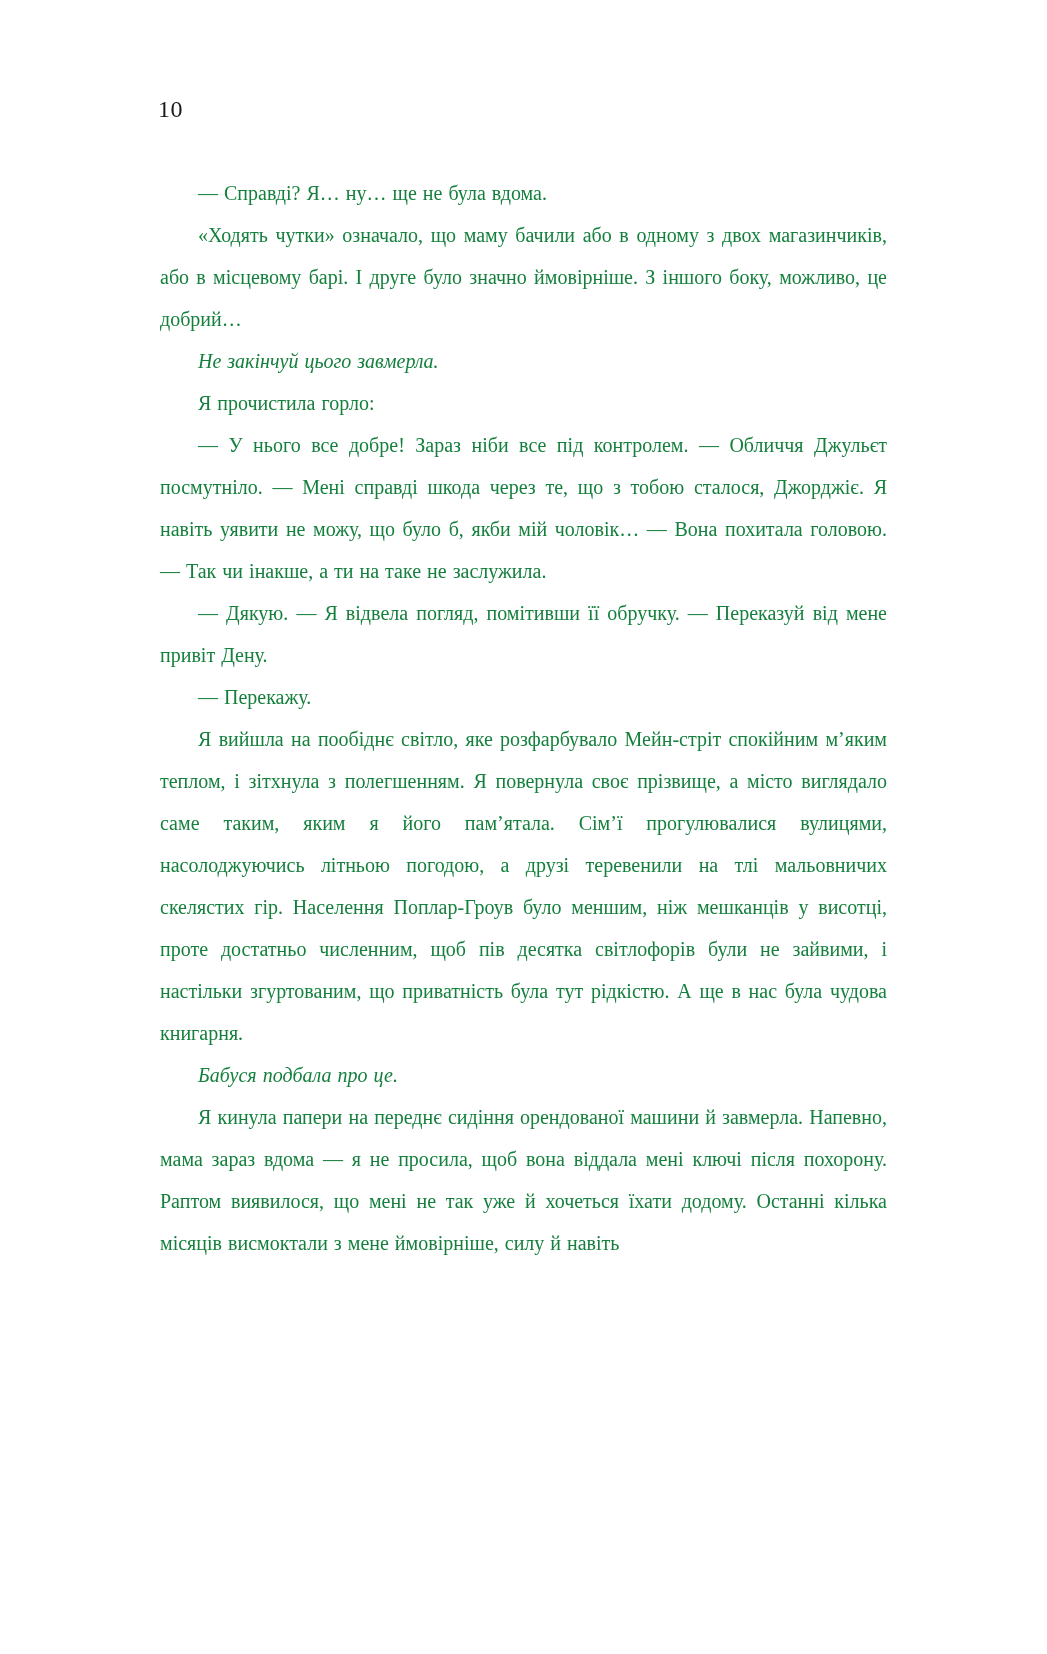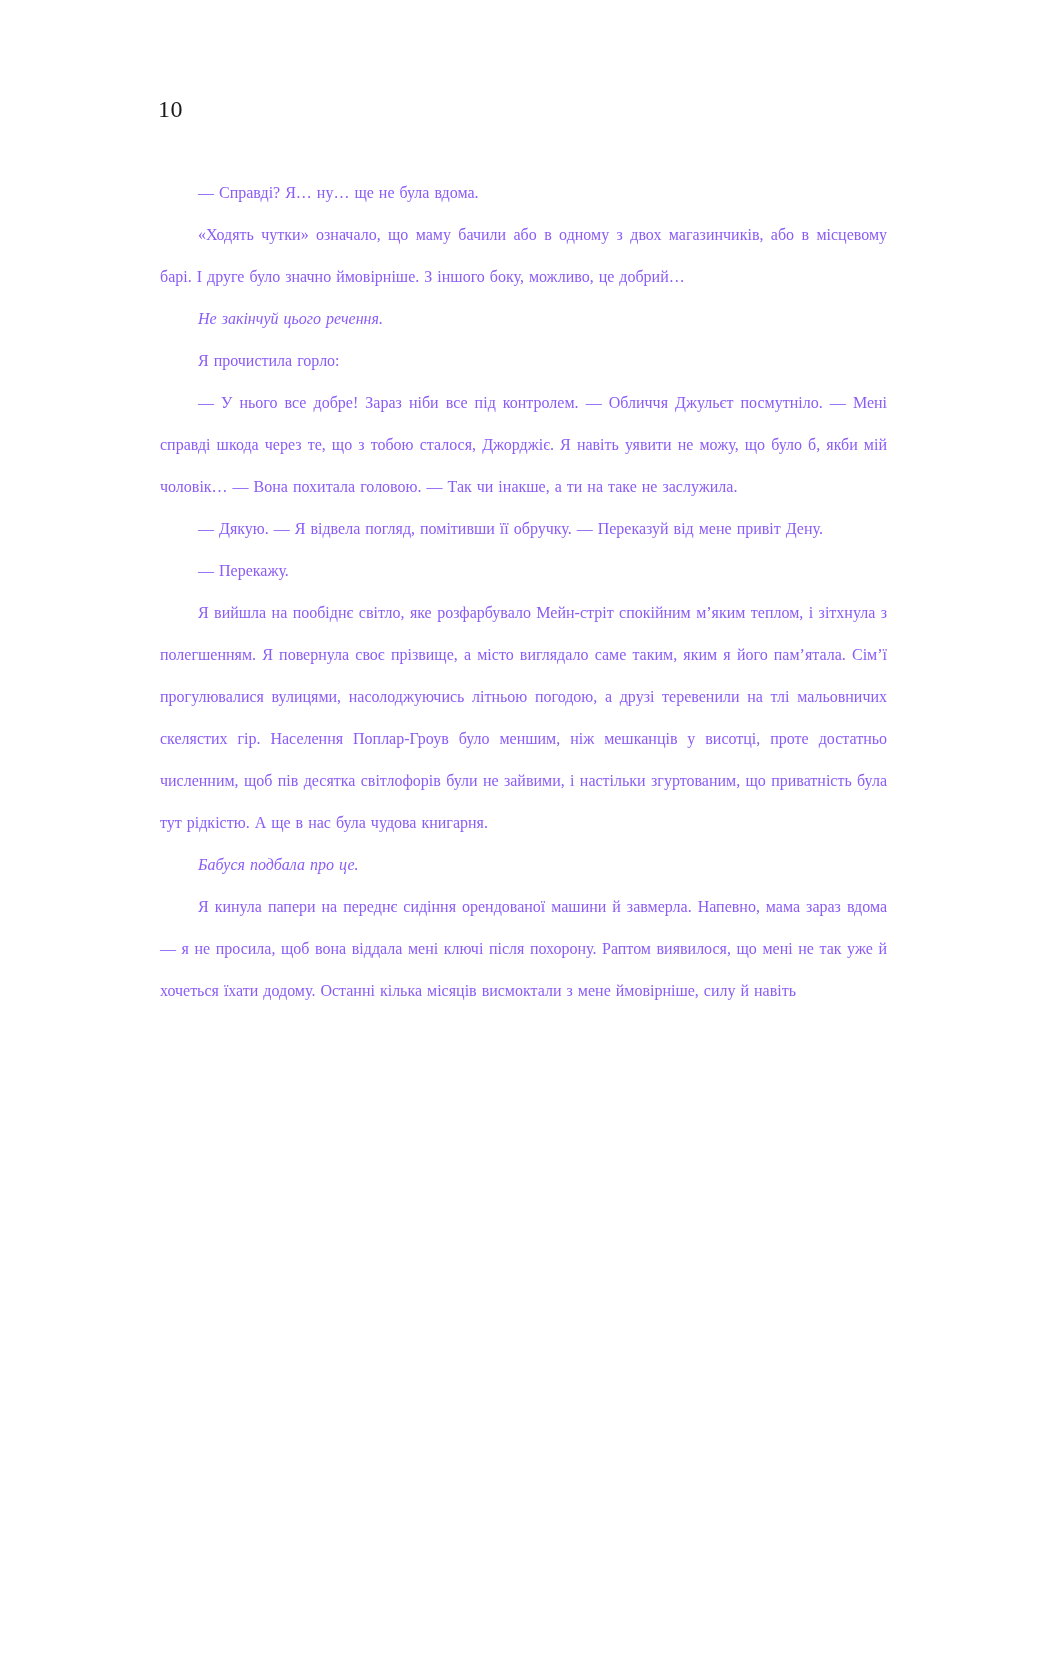--- a/index.html
+++ b/index.html
@@ -33,42 +33,42 @@
   }
 
   .page-text {
     position: absolute;
     left: 160px;
     top: 172px;
     width: 727px;
   }
 
   .page-text p {
-    font-size: 16px;
+    font-size: 20px;
     line-height: 42px;
     text-align: justify;
     text-indent: 38px;
-    color: #8b5cf6;
+    color: #15803d;
     word-spacing: 1px;
   }
 
   .page-text p span.em {
     font-style: italic;
   }
 </style>
 </head>
 <body>
 
 <div class="book-page">
   <div class="page-number">10</div>
 
   <div class="page-text">
       <p><span>— Справді? Я… ну… ще не була вдома.</span></p>
       <p><span>«Ходять чутки» означало, що маму бачили або в одному з двох магазинчиків, або в місцевому барі. І друге було значно ймовірніше. З іншого боку, можливо, це добрий…</span></p>
-      <p><span class="em">Не закінчуй цього речення.</span></p>
+      <p><span class="em">Не закінчуй цього завмерла.</span></p>
       <p><span>Я прочистила горло:</span></p>
       <p><span>— У нього все добре! Зараз ніби все під контролем. — Обличчя Джульєт посмутніло. — Мені справді шкода через те, що з тобою сталося, Джорджіє. Я навіть уявити не можу, що було б, якби мій чоловік… — Вона похитала головою. — Так чи інакше, а ти на таке не заслужила.</span></p>
       <p><span>— Дякую. — Я відвела погляд, помітивши її обручку. — Переказуй від мене привіт Дену.</span></p>
       <p><span>— Перекажу.</span></p>
       <p><span>Я вийшла на пообіднє світло, яке розфарбувало Мейн-стріт спокійним м’яким теплом, і зітхнула з полегшенням. Я повернула своє прізвище, а місто виглядало саме таким, яким я його пам’ятала. Сім’ї прогулювалися вулицями, насолоджуючись літньою погодою, а друзі теревенили на тлі мальовничих скелястих гір. Населення Поплар-Гроув було меншим, ніж мешканців у висотці, проте достатньо численним, щоб пів десятка світлофорів були не зайвими, і настільки згуртованим, що приватність була тут рідкістю. А ще в нас була чудова книгарня.</span></p>
       <p><span class="em">Бабуся подбала про це.</span></p>
       <p><span>Я кинула папери на переднє сидіння орендованої машини й завмерла. Напевно, мама зараз вдома — я не просила, щоб вона віддала мені ключі після похорону. Раптом виявилося, що мені не так уже й хочеться їхати додому. Останні кілька місяців висмоктали з мене ймовірніше, силу й навіть</span></p>
     </div>
 </div>
 

